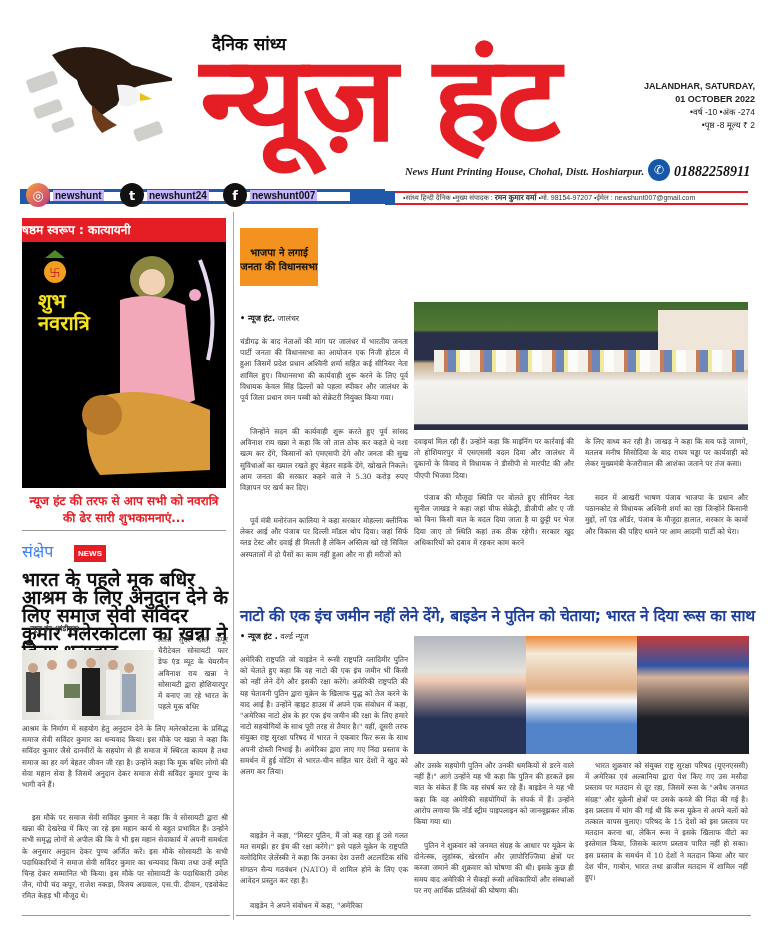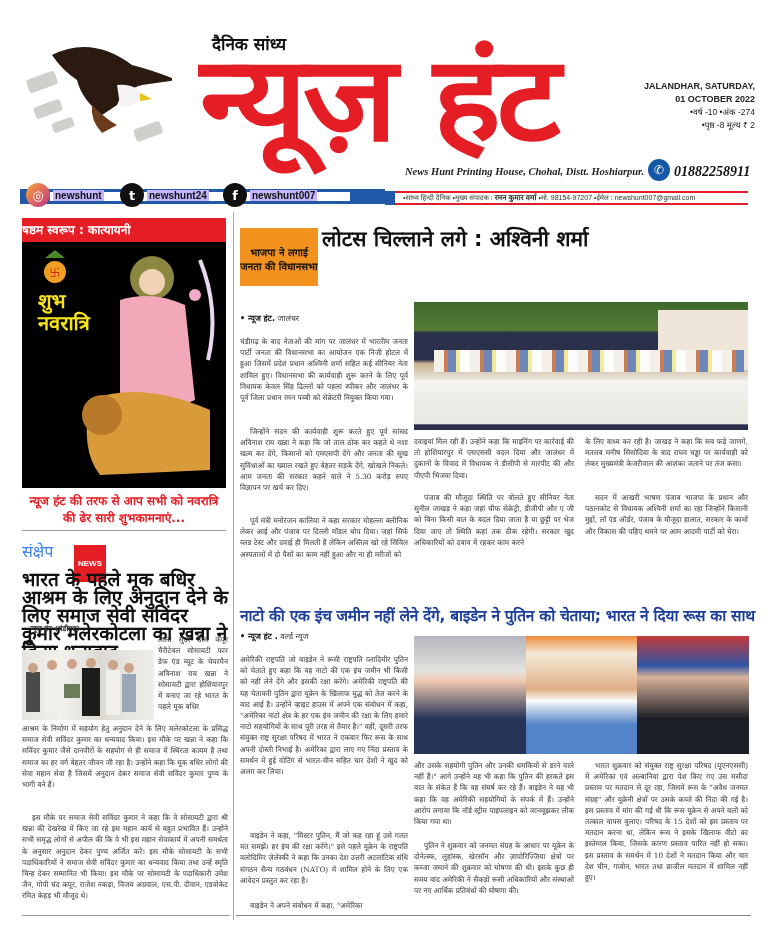--- a/index.html
+++ b/index.html
@@ -26,21 +26,21 @@
 .infobar:before{content:"";position:absolute;left:-10px;top:-2px;width:10px;height:14px;background:#1f59a8}
 
 .navbox{left:22px;top:218px;width:204px;height:300px;background:#000}
 .navhead{left:22px;top:218px;width:204px;height:24px;background:#e51e25;color:#fff;font-family:"DejaVu Sans",sans-serif;font-weight:bold;font-size:12px;line-height:24px}
 .shubh{left:38px;top:290px;color:#f6e21b;font-family:"DejaVu Sans",sans-serif;font-weight:bold;font-size:20px;line-height:22px}
 .kalash{left:40px;top:248px;width:30px;height:36px}
 .goddess{left:60px;top:250px;width:165px;height:260px}
 .navwish{left:22px;top:488px;width:204px;text-align:center;color:#e51e25;font-family:"DejaVu Sans",sans-serif;font-weight:bold;font-size:12px;line-height:17px;padding-top:5px;background:#fff;height:38px}
 .rule{background:#999;height:1px}
 .sankshep{left:22px;top:540px;font-family:"DejaVu Serif",serif;font-size:16px;color:#3b82f6}
-.newsbadge{left:74px;top:545px;background:#e51e25;color:#fff;font-family:"Liberation Sans",sans-serif;font-weight:bold;font-size:8px;padding:14px 4px}
+.newsbadge{left:74px;top:545px;background:#e51e25;color:#fff;font-family:"Liberation Sans",sans-serif;font-weight:bold;font-size:8px;padding:4px 4px}
 .lhead{left:22px;top:570px;width:210px;font-family:"DejaVu Sans",sans-serif;font-weight:bold;font-size:19px;line-height:18px;color:#111}
 .smalltext{font-family:"DejaVu Serif",serif;font-size:7.3px;line-height:11.2px;color:#333;text-align:justify}
 .lphoto{left:22px;top:650px;width:132px;height:70px;background:linear-gradient(90deg,#e6e4de,#f2f1ec 30%,#dcdad3 60%,#efefe9)}
 
 .vline{width:1px;background:#aaa}
 
 .tag{left:240px;top:228px;width:78px;height:58px;background:#f4921f;color:#111;font-family:"DejaVu Sans",sans-serif;font-weight:bold;font-size:10px;line-height:14px;text-align:center;padding-top:18px}
 .mhead{left:322px;top:224px;font-family:"DejaVu Sans",sans-serif;font-weight:bold;font-size:21px;line-height:31px;color:#111;white-space:nowrap}
 .byline{font-family:"DejaVu Sans",sans-serif;font-size:8px;color:#333}
 .byline b{font-weight:bold;color:#111}
@@ -158,21 +158,20 @@
 </div>
 <div class="abs smalltext" style="left:158px;top:634px;width:70px">लाला सुंदर दास कपूर चैरीटेबल सोसायटी फार डेफ एंड म्यूट के चेयरमैन अविनाश राय खन्ना ने सोसायटी द्वारा होशियारपुर में बनाए जा रहे भारत के पहले मूक बधिर</div>
 <div class="abs smalltext" style="left:22px;top:723px;width:206px">आश्रम के निर्माण में सहयोग हेतु अनुदान देने के लिए मलेरकोटला के प्रसिद्ध समाज सेवी सविंदर कुमार का धन्यवाद किया। इस मौके पर खन्ना ने कहा कि सविंदर कुमार जैसे दानवीरों के सहयोग से ही समाज में स्थिरता कायम है तथा समाज का हर वर्ग बेहतर जीवन जी रहा है। उन्होंने कहा कि मूक बधिर लोगों की सेवा महान सेवा है जिसमें अनुदान देकर समाज सेवी सविंदर कुमार पुण्य के भागी बने हैं।</div>
 <div class="abs smalltext" style="left:22px;top:812px;width:206px;text-indent:10px">इस मौके पर समाज सेवी सविंदर कुमार ने कहा कि वे सोसायटी द्वारा श्री खन्ना की देखरेख में किए जा रहे इस महान कार्य से बहुत प्रभावित हैं। उन्होंने सभी समृद्ध लोगों से अपील की कि वे भी इस महान सेवाकार्य में अपनी समर्थता के अनुसार अनुदान देकर पुण्य अर्जित करें। इस मौके सोसायटी के सभी पदाधिकारियों ने समाज सेवी सविंदर कुमार का धन्यवाद किया तथा उन्हें स्मृति चिन्ह देकर सम्मानित भी किया। इस मौके पर सोसायटी के पदाधिकारी उमेश जैन, गोपी चंद कपूर, राजेश नकड़ा, विजय अग्रवाल, एस.पी. दीवान, एडवोकेट रमित केहड़ भी मौजूद थे।</div>
 <div class="abs rule" style="left:22px;top:915px;width:208px"></div>
 
 <div class="abs vline" style="left:233px;top:212px;height:708px"></div>
 
 <div class="abs tag">भाजपा ने लगाई जनता की विधानसभा</div>
 <div class="abs mhead">
-  <div>लोटस चिल्लाने लगे : अश्विनी शर्मा</div>
 </div>
 <div class="abs byline" style="left:240px;top:312px">
   <b>• न्यूज हंट.</b> <span>जालंधर</span>
 </div>
 <div class="abs photo1">
     <div class="backdrop"></div>
     <div class="people"></div>
   </div>
 <div class="abs smalltext" style="left:240px;top:336px;width:168px">चंडीगढ़ के बाद नेताओं की मांग पर जालंधर में भारतीय जनता पार्टी जनता की विधानसभा का आयोजन एक निजी होटल में हुआ जिसमें प्रदेश प्रधान अश्विनी शर्मा सहित कई सीनियर नेता शामिल हुए। विधानसभा की कार्यवाही शुरू करने के लिए पूर्व विधायक केवल सिंह ढिल्लों को पहला स्पीकर और जालंधर के पूर्व जिला प्रधान रमन पब्बी को सेक्रेटरी नियुक्त किया गया।</div>
 <div class="abs smalltext" style="left:240px;top:426px;width:168px;text-indent:10px">जिन्होंने सदन की कार्यवाही शुरू करते हुए पूर्व सांसद अविनाश राय खन्ना ने कहा कि जो ताल ठोक कर कहते थे नशा खत्म कर देंगे, किसानों को एमएसपी देंगे और जनता की सुख सुविधाओं का ख्याल रखते हुए बेहतर सड़कें देंगे, खोखले निकले। आम जनता की सरकार कहने वाले ने 5.30 करोड़ रुपए विज्ञापन पर खर्च कर दिए।</div>

